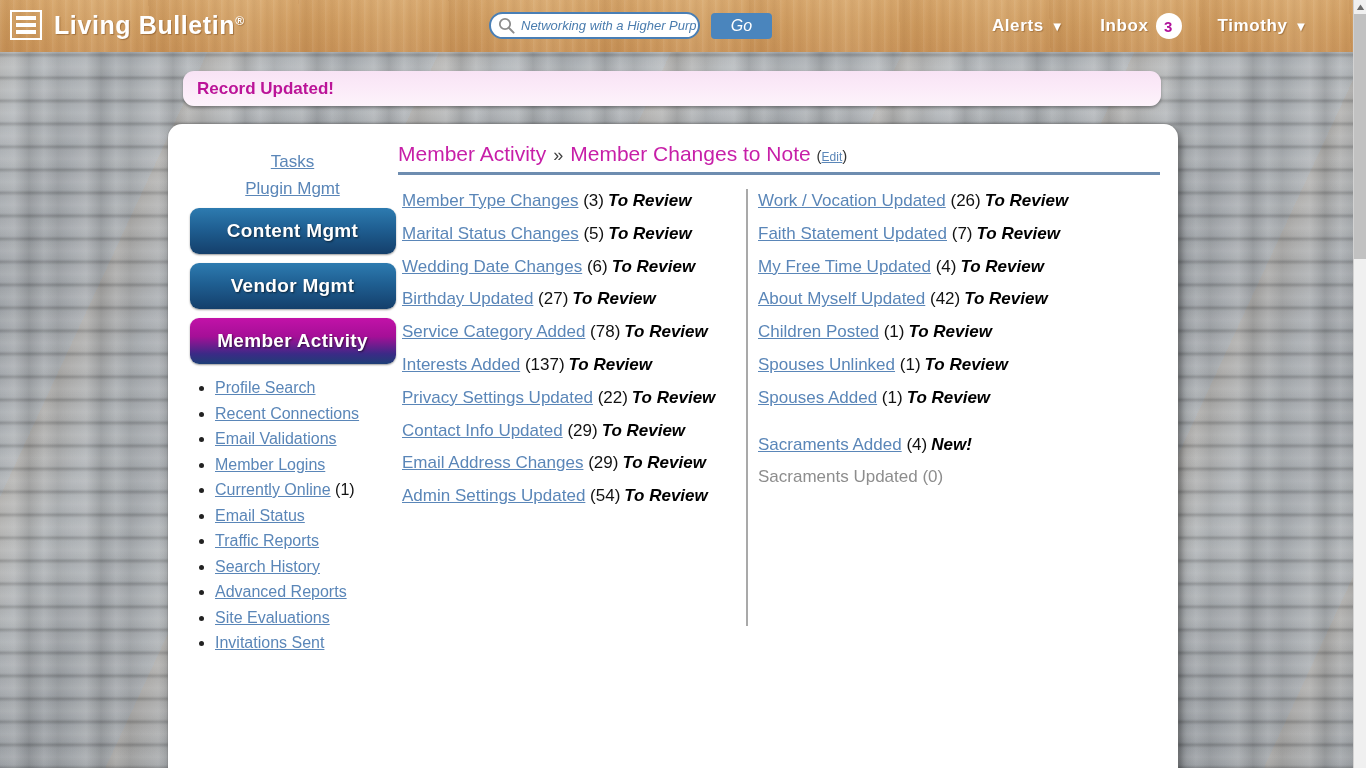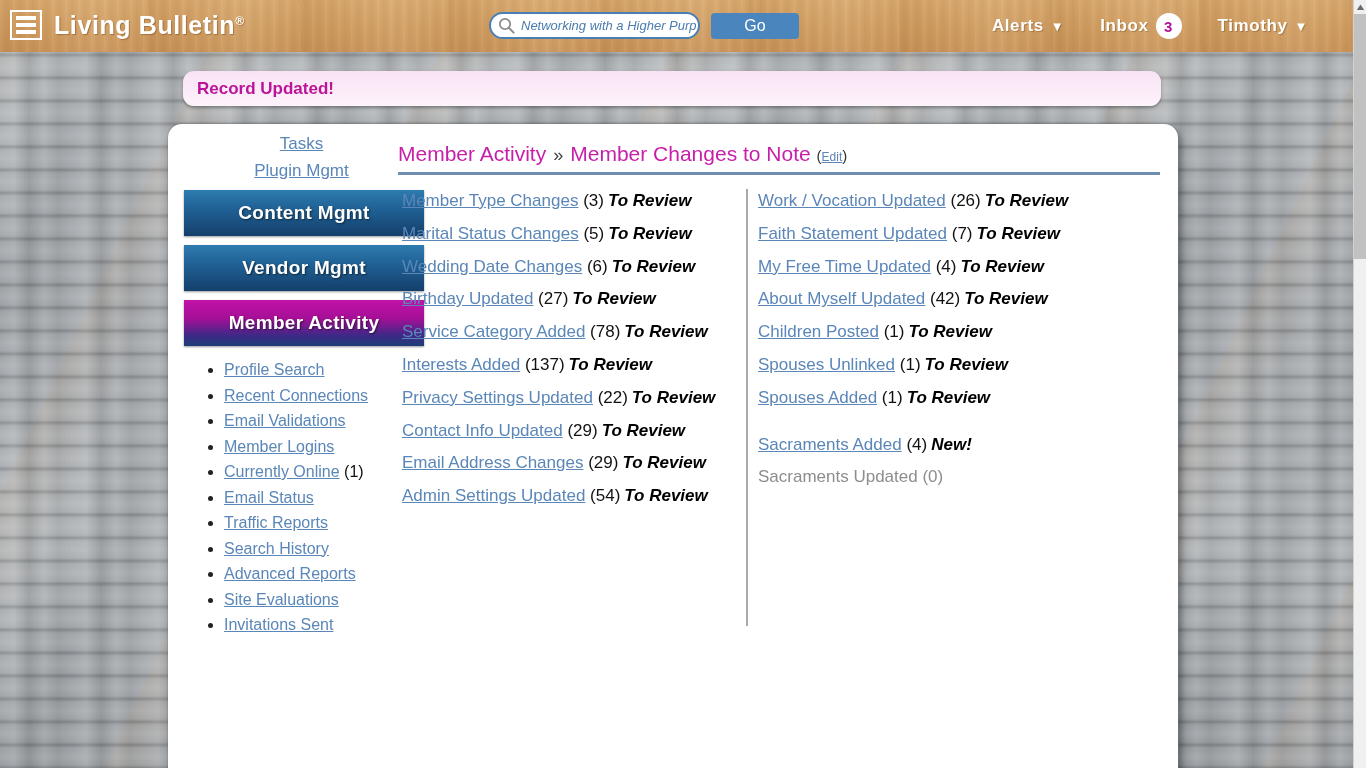--- a/index.html
+++ b/index.html
@@ -77,26 +77,27 @@
     border: none; outline: none;
     width: 100%; height: 22px;
     font-size: 13px; font-style: italic;
     color: #3c6ea5;
     font-family: "Liberation Sans", sans-serif;
     background: transparent;
   }
   .searchwrap input::placeholder { color: #4a7cae; font-style: italic; opacity: 1; }
   .gobtn {
     position: absolute; left: 711px; top: 13px;
-    width: 88px; height: 26px;
+    width: 61px; height: 26px;
     background: #4a85bd;
     border: none; border-radius: 4px;
     color: #ffffff; font-size: 16px;
     font-family: "Liberation Sans", sans-serif;
     cursor: pointer;
+    font-style: italic;
   }
 
   .topnav { position: absolute; right: 27px; top: 0; height: 52px;
             display: flex; align-items: center; gap: 0px; }
   .topnav-item {
     color: #ffffff; font-size: 17px; font-weight: bold;
     letter-spacing: 0.6px; text-shadow: 1px 1px 1px rgba(110,65,20,0.4);
     display: flex; align-items: center; gap: 7px;
     padding: 0 18px; cursor: pointer; white-space: nowrap;
   }
@@ -126,30 +127,30 @@
     position: absolute; left: 168px; top: 124px;
     width: 1010px; height: 700px;
     background: #ffffff;
     border-top-left-radius: 14px;
     border-top-right-radius: 14px;
     box-shadow: 0 0 0 1px rgba(120,120,120,0.25), 3px 3px 6px rgba(0,0,0,0.35);
     overflow: hidden;
   }
 
   
-  .sidebar { position: absolute; left: 16px; top: 0; width: 235px; padding-top: 10px; }
+  .sidebar { position: absolute; left: 7px; top: 0; width: 235px; padding-top: 28px; }
   .side-toplinks { text-align: center; }
   .side-toplinks a {
     display: block; color: #5a86b8; font-size: 17px;
     text-decoration: underline; margin-bottom: 7px; cursor: pointer;
   }
   .navbtn {
-    display: block; width: 240px; height: 46px;
+    display: block; width: 206px; height: 46px;
     margin: 9px auto 0 auto;
-    border-radius: 0; border: none;
+    border-radius: 9px; border: none;
     color: #ffffff; font-size: 19px; font-weight: bold;
     letter-spacing: 0.3px;
     text-shadow: 1px 1px 2px rgba(0,0,0,0.55);
     cursor: pointer;
     background: linear-gradient(180deg, #2d7bb0 0%, #1f5f92 45%, #143f6b 100%);
     box-shadow: 0 1px 2px rgba(0,0,0,0.4);
     font-family: "Liberation Sans", sans-serif;
   }
   .navbtn.active {
     background: linear-gradient(180deg, #c212a8 0%, #a50f97 40%, #3b2a86 78%, #1d3f76 100%);

